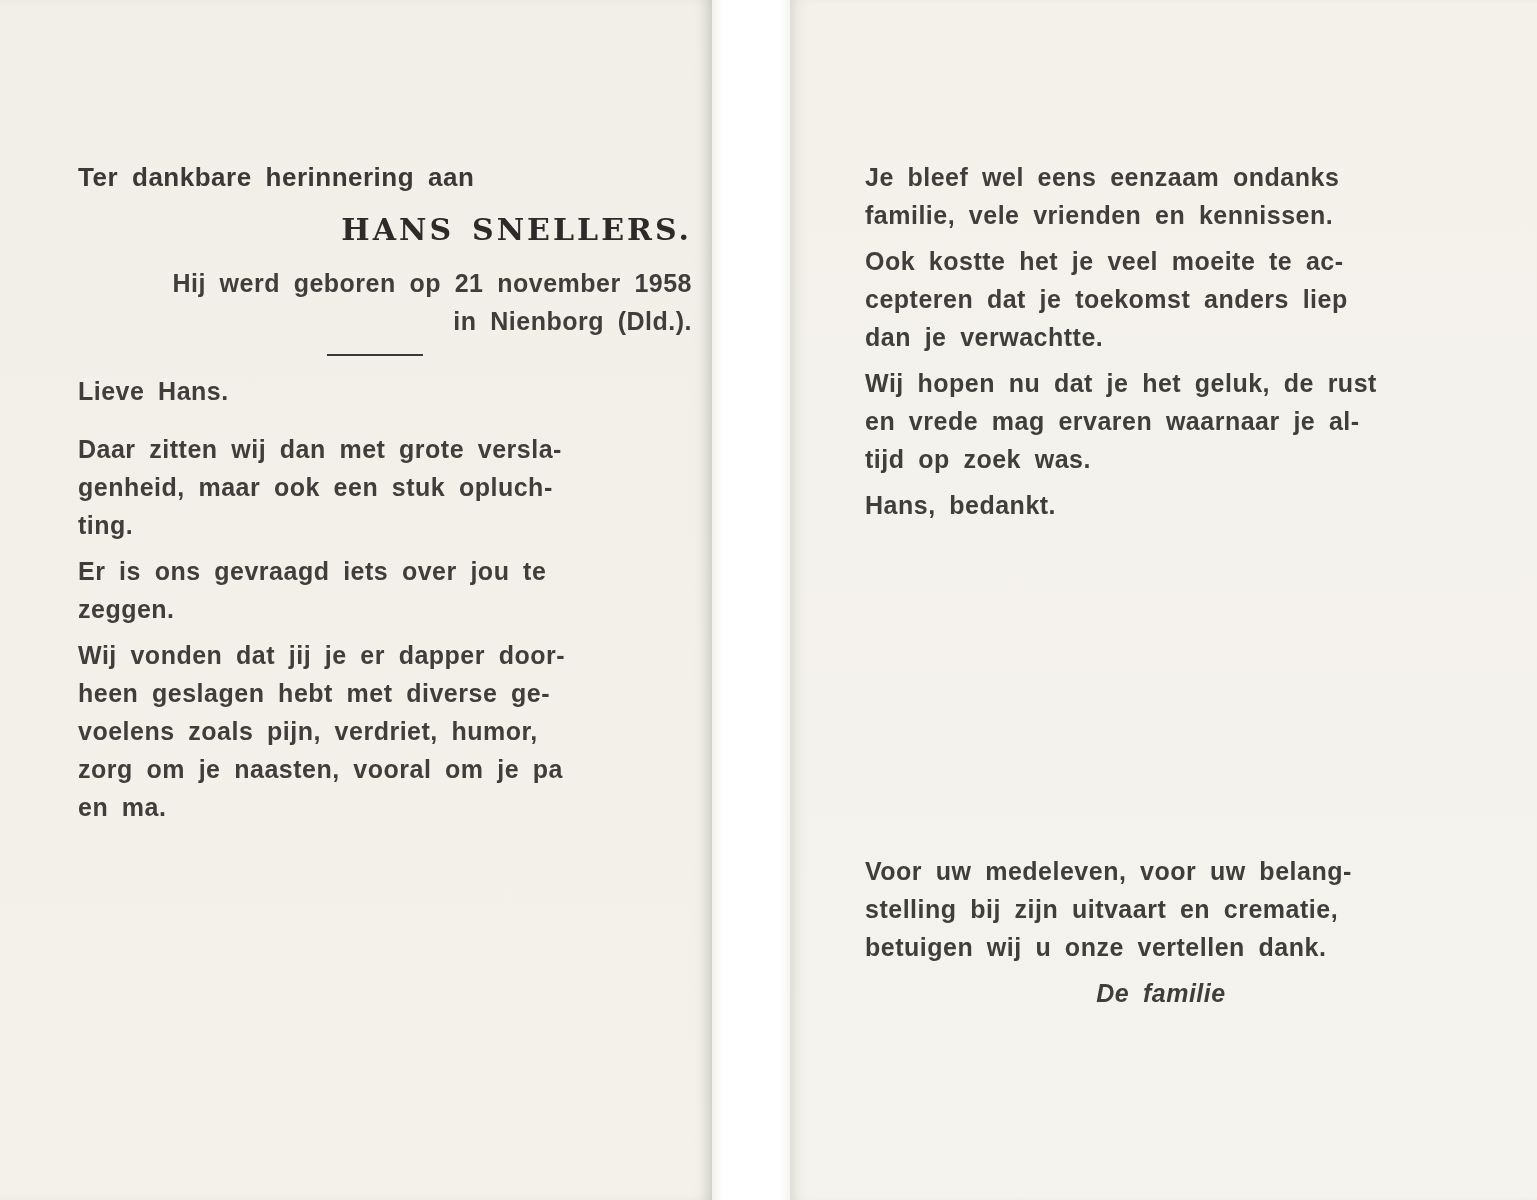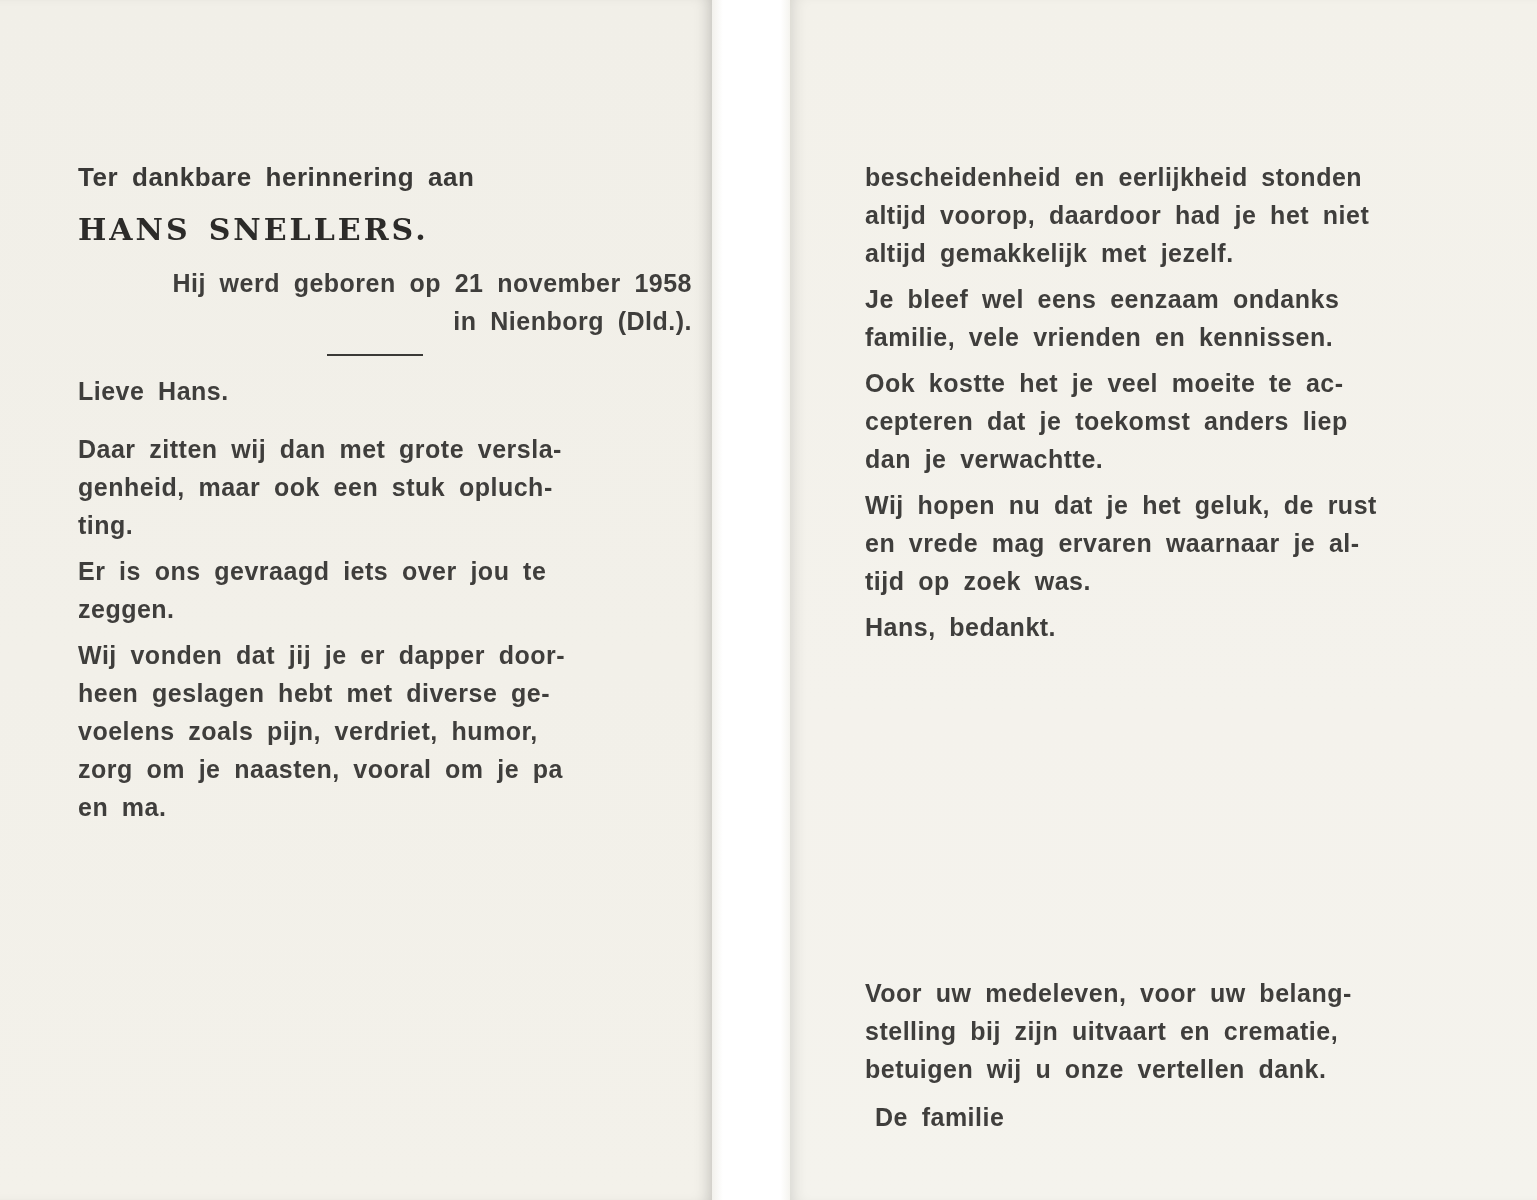--- a/index.html
+++ b/index.html
@@ -58,21 +58,21 @@
   }
 
   .intro {
     text-align: left;
     font-size: 26px;
     margin: 0 0 12px 0;
     color: #3a3937;
   }
 
   .name {
-    text-align: left;
+    text-align: right;
     font-family: "DejaVu Serif", "Liberation Serif", serif;
     font-weight: 700;
     font-size: 30px;
     line-height: 44px;
     letter-spacing: 3px;
     color: #2c2b29;
     margin: 0 0 12px 0;
     word-spacing: 0.15em;
   }
 
@@ -85,22 +85,23 @@
     border-top: 2px solid #3a3936;
     margin: 14px auto 16px auto;
     transform: translateX(-10px);
   }
 
   .salutation { margin-bottom: 20px; }
 
   .spacer { height: 320px; }
 
   .signature {
-    text-align: left;
-    margin: 10px;
+    text-align: center;
+    margin: 4px;
+    font-style: italic;
   }
 </style>
 </head>
 <body>
 
 <div class="scan">
 
   <div class="page page-left">
     <div class="intro line-text">Ter dankbare herinnering aan</div>
 
@@ -126,23 +127,20 @@
 heen geslagen hebt met diverse ge-
 voelens zoals pijn, verdriet, humor,
 zorg om je naasten, vooral om je pa
 en ma.</p>
 
   </div>
 
   <div class="gutter"></div>
 
   <div class="page page-right">
-    <p>bescheidenheid en eerlijkheid stonden
-altijd voorop, daardoor had je het niet
-altijd gemakkelijk met jezelf.</p>
 
     <p>Je bleef wel eens eenzaam ondanks
 familie, vele vrienden en kennissen.</p>
 
     <p>Ook kostte het je veel moeite te ac-
 cepteren dat je toekomst anders liep
 dan je verwachtte.</p>
 
     <p>Wij hopen nu dat je het geluk, de rust
 en vrede mag ervaren waarnaar je al-

